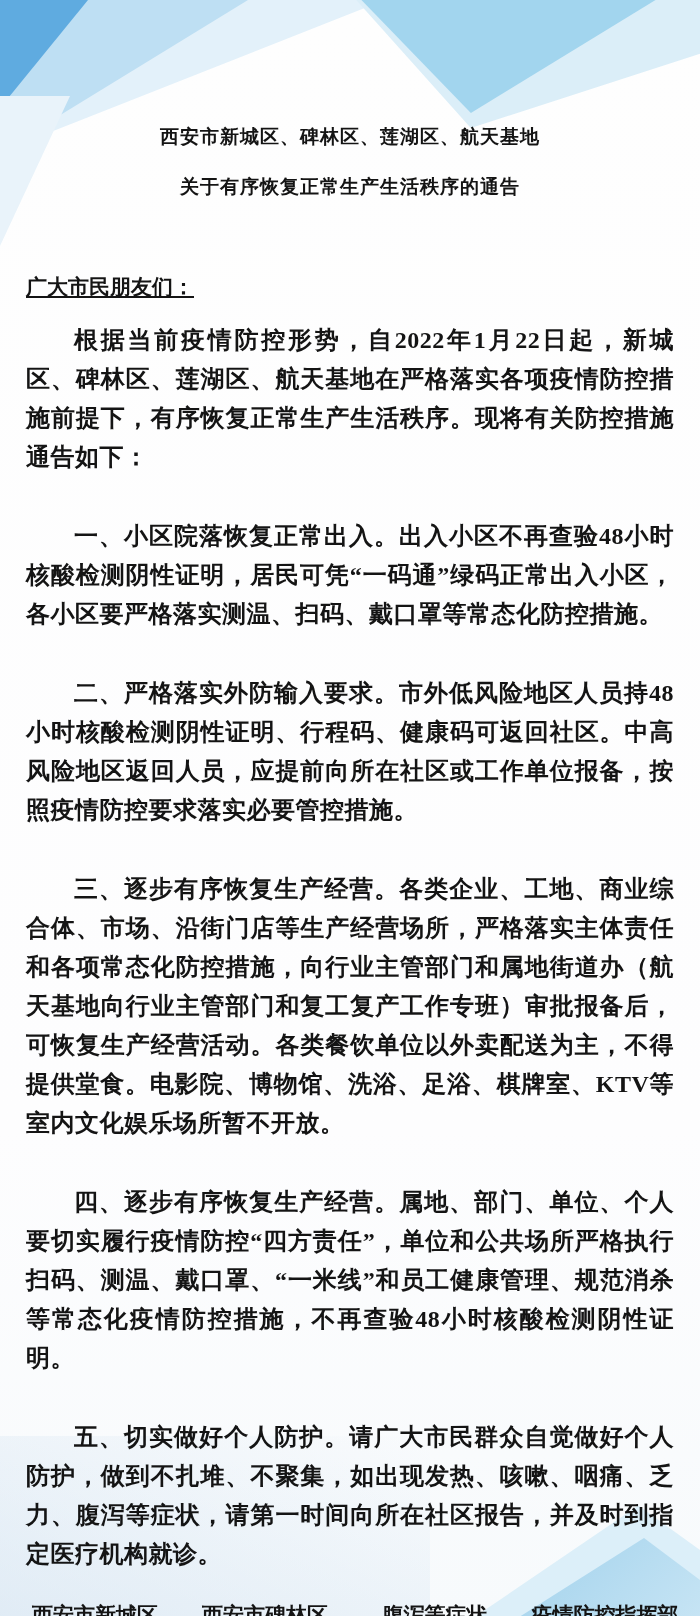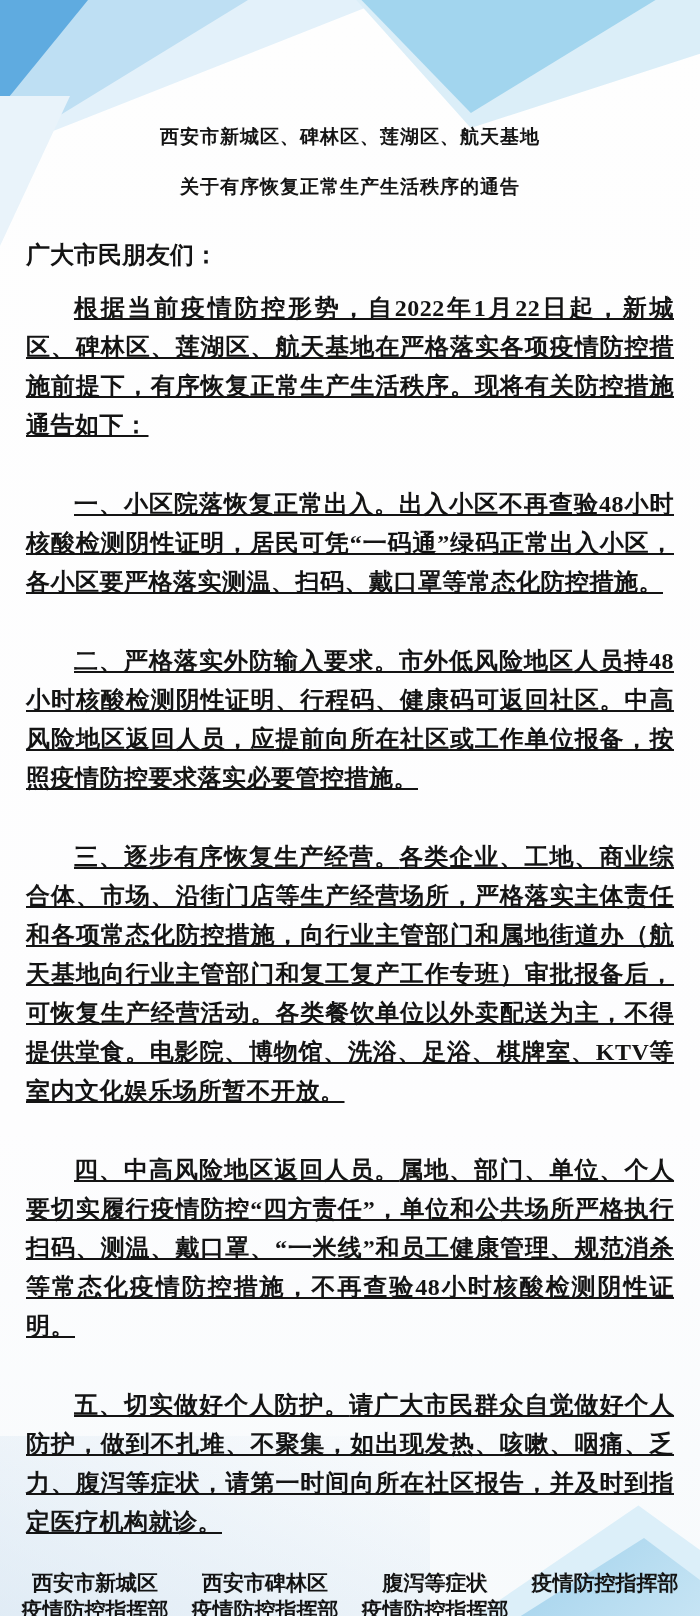--- a/index.html
+++ b/index.html
@@ -27,23 +27,23 @@
   .br-main{left:420px;top:1496px;width:280px;height:120px;
     background:linear-gradient(135deg,#8ec8e8,#c6e4f4);
     clip-path:polygon(36% 100%,80% 35%,100% 70%,100% 100%);}
   .bl-wash{left:0;bottom:0;width:430px;height:180px;
     background:linear-gradient(to top right,rgba(206,224,240,.55),rgba(255,255,255,0));}
 
   .content{position:relative;padding:0 26px;}
   .title{margin:112px 0 0;text-align:center;font-size:19px;font-weight:800;
     line-height:50px;letter-spacing:1px;}
   .title span{display:block;}
-  .salutation{margin:24px 0 0;font-size:24px;font-weight:600;line-height:39px;}
+  .salutation{margin:56px 0 0;font-size:21px;font-weight:600;line-height:39px;text-decoration:underline;}
   .para{margin:14px 0 0;font-size:24px;font-weight:600;line-height:39px;
-    text-align:justify;text-indent:2em;letter-spacing:.5px;text-decoration:underline;}
+    text-align:justify;text-indent:2em;letter-spacing:.5px;}
   .sec{margin-top:40px;}
   .sec-head{font-weight:900;}
   .signatures{position:relative;display:flex;justify-content:space-between;
     margin-top:28px;padding:0 10px;}
   .sig-col{width:25%;text-align:center;font-size:21px;font-weight:800;
     line-height:27px;}
   .sig-col span{display:block;}
 </style>
 </head>
 <body>
@@ -70,21 +70,21 @@
     <p class="salutation">广大市民朋友们：</p>
 
     <p class="para">根据当前疫情防控形势，自2022年1月22日起，新城区、碑林区、莲湖区、航天基地在严格落实各项疫情防控措施前提下，有序恢复正常生产生活秩序。现将有关防控措施通告如下：</p>
 
     <p class="para sec"><span class="sec-head">一、小区院落恢复正常出入。</span><span>出入小区不再查验48小时核酸检测阴性证明，居民可凭“一码通”绿码正常出入小区，各小区要严格落实测温、扫码、戴口罩等常态化防控措施。</span></p>
 
     <p class="para sec"><span class="sec-head">二、严格落实外防输入要求。</span><span>市外低风险地区人员持48小时核酸检测阴性证明、行程码、健康码可返回社区。中高风险地区返回人员，应提前向所在社区或工作单位报备，按照疫情防控要求落实必要管控措施。</span></p>
 
     <p class="para sec"><span class="sec-head">三、逐步有序恢复生产经营。</span><span>各类企业、工地、商业综合体、市场、沿街门店等生产经营场所，严格落实主体责任和各项常态化防控措施，向行业主管部门和属地街道办（航天基地向行业主管部门和复工复产工作专班）审批报备后，可恢复生产经营活动。各类餐饮单位以外卖配送为主，不得提供堂食。电影院、博物馆、洗浴、足浴、棋牌室、KTV等室内文化娱乐场所暂不开放。</span></p>
 
-    <p class="para sec"><span class="sec-head">四、中高风险地区返回人员。</span><span>属地、部门、单位、个人要切实履行疫情防控“四方责任”，单位和公共场所严格执行扫码、测温、戴口罩、“一米线”和员工健康管理、规范消杀等常态化疫情防控措施，不再查验48小时核酸检测阴性证明。</span></p>
+    <p class="para sec"><span class="sec-head">四、逐步有序恢复生产经营。</span><span>属地、部门、单位、个人要切实履行疫情防控“四方责任”，单位和公共场所严格执行扫码、测温、戴口罩、“一米线”和员工健康管理、规范消杀等常态化疫情防控措施，不再查验48小时核酸检测阴性证明。</span></p>
 
     <p class="para sec"><span class="sec-head">五、切实做好个人防护。</span><span>请广大市民群众自觉做好个人防护，做到不扎堆、不聚集，如出现发热、咳嗽、咽痛、乏力、腹泻等症状，请第一时间向所在社区报告，并及时到指定医疗机构就诊。</span></p>
 
   </div>
 
   <div class="signatures">
     <div class="sig-col">
       <span>西安市新城区</span>
       <span>疫情防控指挥部</span>
     </div>

